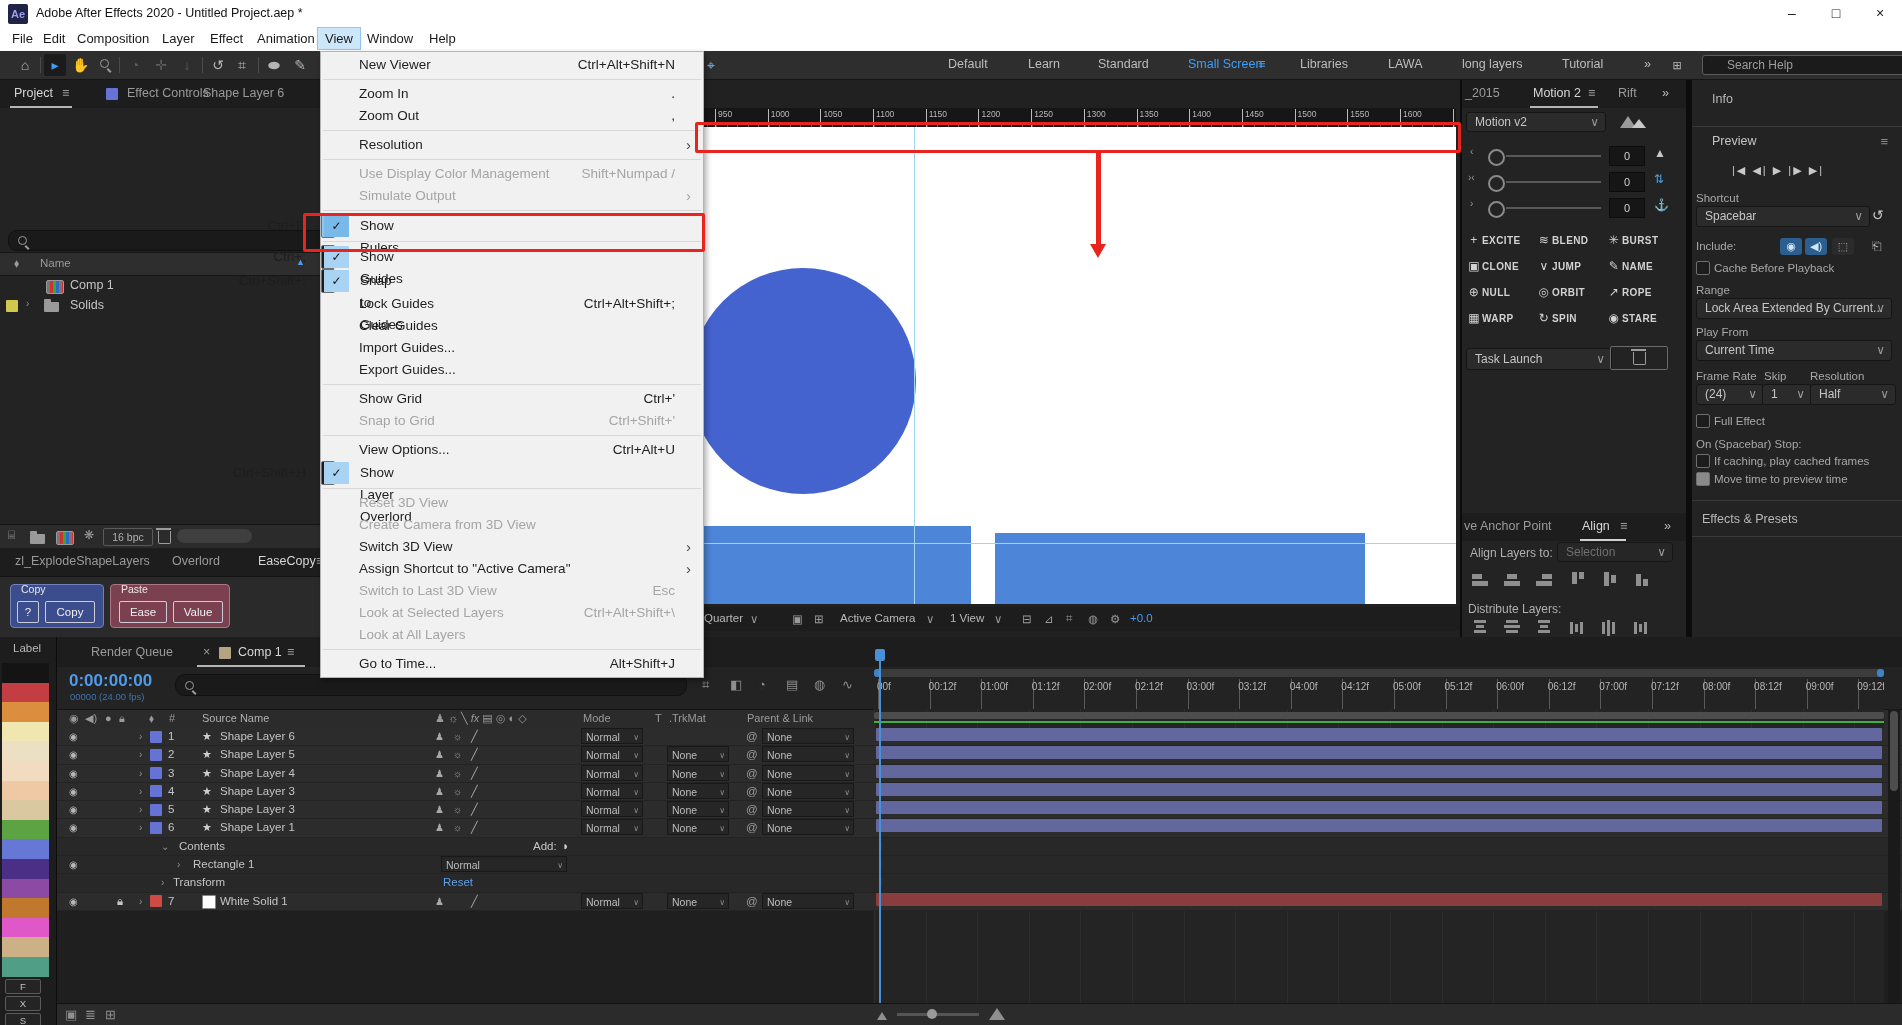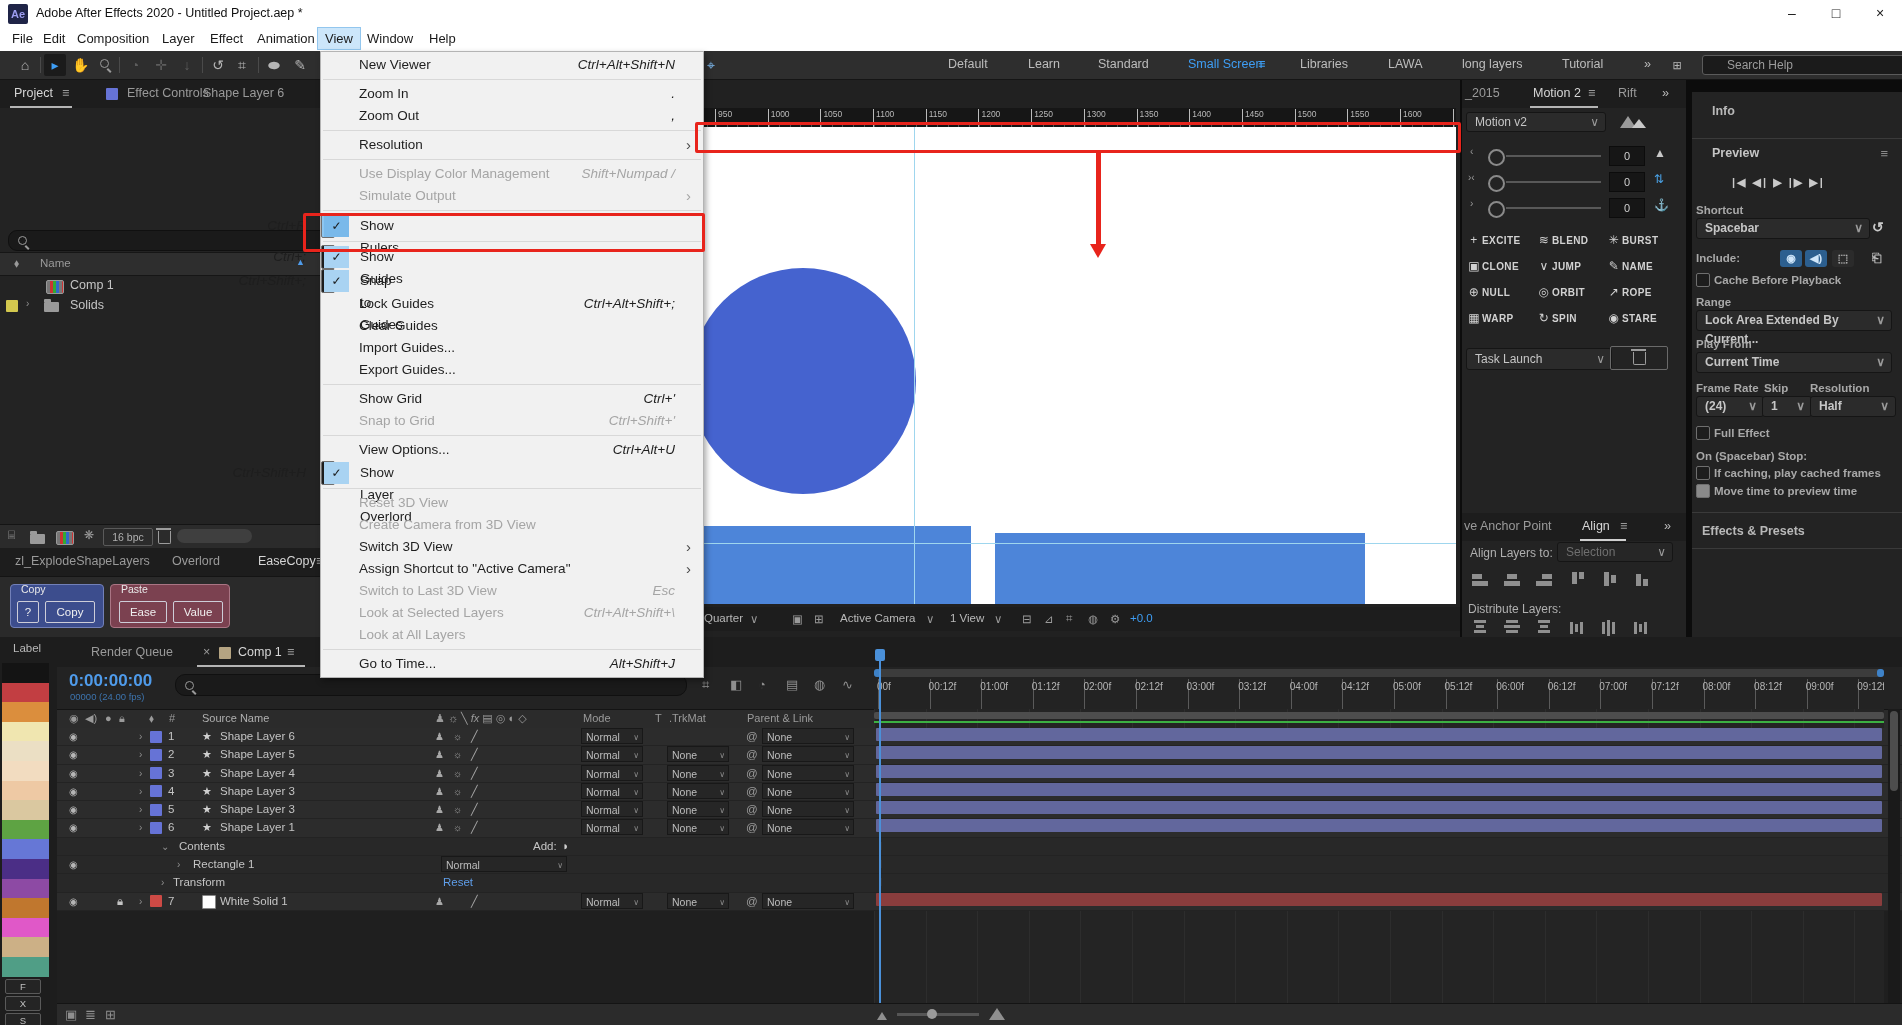--- a/index.html
+++ b/index.html
@@ -63,21 +63,21 @@
   .trash::before{content:"";position:absolute;left:-3px;top:-3px;width:15px;height:2px;background:#9c9c9c;}
   #prog-pill{left:177px;top:4px;width:75px;height:14px;background:#3f3f3f;border-radius:7px;}
   
   #scripts{left:0;top:548px;width:392px;height:28px;background:#1d1d1d;}
   #easecopy{left:0;top:576px;width:392px;height:61px;background:#2a2a2a;border-top:1px solid #141414;}
   .grp{position:absolute;top:7px;height:42px;border-radius:4px;}
   .grp-title{position:absolute;left:10px;top:-2px;font-size:10.5px;color:#e8e8e8;}
   .gbtn{position:absolute;top:16px;height:20px;border:1px solid #cdcdd8;border-radius:2px;color:#f0f0f0;
         font-size:11.5px;text-align:center;line-height:20px;}
   
-  #labelstrip{left:0;top:637px;width:56px;height:388px;background:#1d1d1d;border-right:1px solid #0c0c0c;padding-left:12px;}
+  #labelstrip{left:0;top:637px;width:56px;height:388px;background:#1d1d1d;border-right:1px solid #0c0c0c;}
   #labelstrip .hdr{position:absolute;left:13px;top:5px;font-size:11.5px;color:#b9b9b9;}
   #swatches{position:absolute;left:2px;top:26px;width:47px;}
   .sw{width:47px;height:19.6px;}
   .fxs{position:absolute;left:5px;width:34px;height:13px;background:#242424;border:1px solid #5a5a5a;
        border-radius:2px;text-align:center;line-height:13px;font-size:9.5px;color:#c0c0c0;}
   
   #viewer{left:394px;top:80px;width:1066px;height:558px;background:#212121;}
   #canvas{position:absolute;left:305px;top:47px;width:757px;height:477px;background:#ffffff;overflow:hidden;}
   #vruler{position:absolute;left:305px;top:28px;width:757px;height:19px;background:#161616;overflow:hidden;
           background-image:repeating-linear-gradient(90deg,#555 0 1px,transparent 1px 10.54px);background-position:17px 0;background-size:100% 5px;background-repeat:repeat-x;background-position-y:14px;}
@@ -99,21 +99,21 @@
   .slider-row{position:absolute;left:4px;width:216px;height:22px;}
   .knob{position:absolute;left:22px;top:3px;width:13px;height:13px;border:2px solid #8a8a8a;border-radius:50%;background:#232323;}
   .track{position:absolute;left:40px;top:9px;width:95px;height:2px;background:#585858;}
   .valbox{position:absolute;left:143px;top:0;width:34px;height:18px;background:#161616;border:1px solid #0c0c0c;
           color:#cfcfcf;text-align:center;line-height:18px;font-size:11px;}
   .mbtn{position:absolute;width:70px;height:20px;color:#d2d2d2;font-size:10px;font-weight:bold;letter-spacing:.4px;}
   .mbtn .ic{display:inline-block;width:16px;text-align:center;font-size:12px;font-weight:normal;}
   .alico{position:absolute;width:22px;height:16px;}
   .alico i{position:absolute;background:#8f8f8f;}
   
-  #panelB{left:1692px;top:92px;width:210px;height:558px;background:#232323;font-weight:bold;}
+  #panelB{left:1692px;top:80px;width:210px;height:558px;background:#232323;}
   .chk{position:absolute;width:12px;height:12px;border:1px solid #6f6f6f;border-radius:2px;background:#1d1d1d;}
   .chk.on{background:#8a8a8a;color:#1d1d1d;text-align:center;line-height:12px;font-size:10px;}
   .pvlbl{position:absolute;font-size:11.5px;color:#a8a8a8;}
   .divider{position:absolute;left:0;width:210px;height:1px;background:#3a3a3a;}
   .incbtn{position:absolute;top:0;width:22px;height:17px;background:#2c5f8f;border-radius:3px;color:#cfe6fa;
           text-align:center;line-height:17px;font-size:11px;}
   
   #timeline{left:57px;top:637px;width:1845px;height:388px;background:#1f1f1f;}
   #tl-tabs{position:absolute;left:0;top:0;width:100%;height:30px;background:#1d1d1d;}
   #tl-ctrow{position:absolute;left:0;top:30px;width:100%;height:42px;background:#232323;}
@@ -166,21 +166,21 @@
   
   #vmenu{left:320px;top:51px;width:382px;background:#f1f1f1;border:1px solid #b4b4b4;
          box-shadow:2px 3px 6px rgba(0,0,0,.35);z-index:50;padding:2px 0;}
   .mi{position:relative;height:22px;line-height:22px;color:#1e1e1e;font-size:13.5px;}
   .mi .mcheck{position:absolute;left:2px;top:0px;width:25px;height:22px;text-align:center;}
   .mi.chk .mcheck{background:#a9d3f2;}
   .mi.chk .mcheck::before{content:"✓";color:#1a1a1a;font-size:12px;}
   .mi.hot{background:#8cc6f1;}
   .mi.hot .mcheck{background:#79b9ea;}
   .mi .mlab{position:absolute;left:38px;}
-  .mi .msc{position:absolute;right:28px;font-style:italic;}
+  .mi .msc{position:absolute;right:28px;}
   .mi.dis{color:#a5a5a5;}
   .mi.sub::after{content:"›";position:absolute;right:12px;top:0;font-size:15px;color:#4a4a4a;}
   .mi.dis.sub::after{color:#a5a5a5;}
   .mi.sep{height:1px;background:#d8d8d8;margin:3px 2px;}
   
   .redbox{position:absolute;border:3px solid #e8241c;z-index:60;border-radius:2px;}
   #arrow{position:absolute;left:1096px;top:152px;width:5px;height:92px;background:#e8241c;z-index:60;}
   #arrow::after{content:"";position:absolute;left:-6px;top:92px;border:8px solid transparent;border-top:14px solid #e8241c;}
 </style>
 </head>

